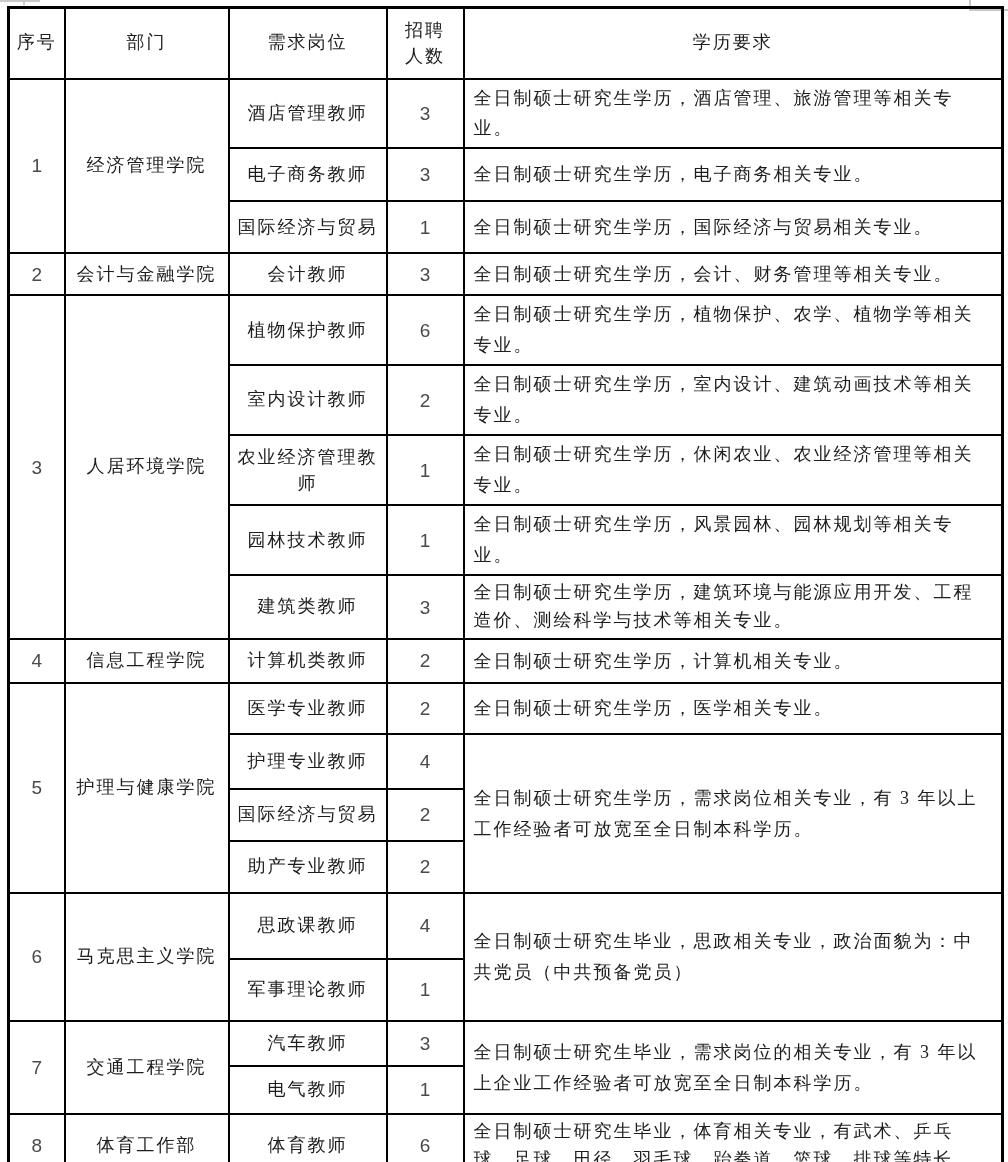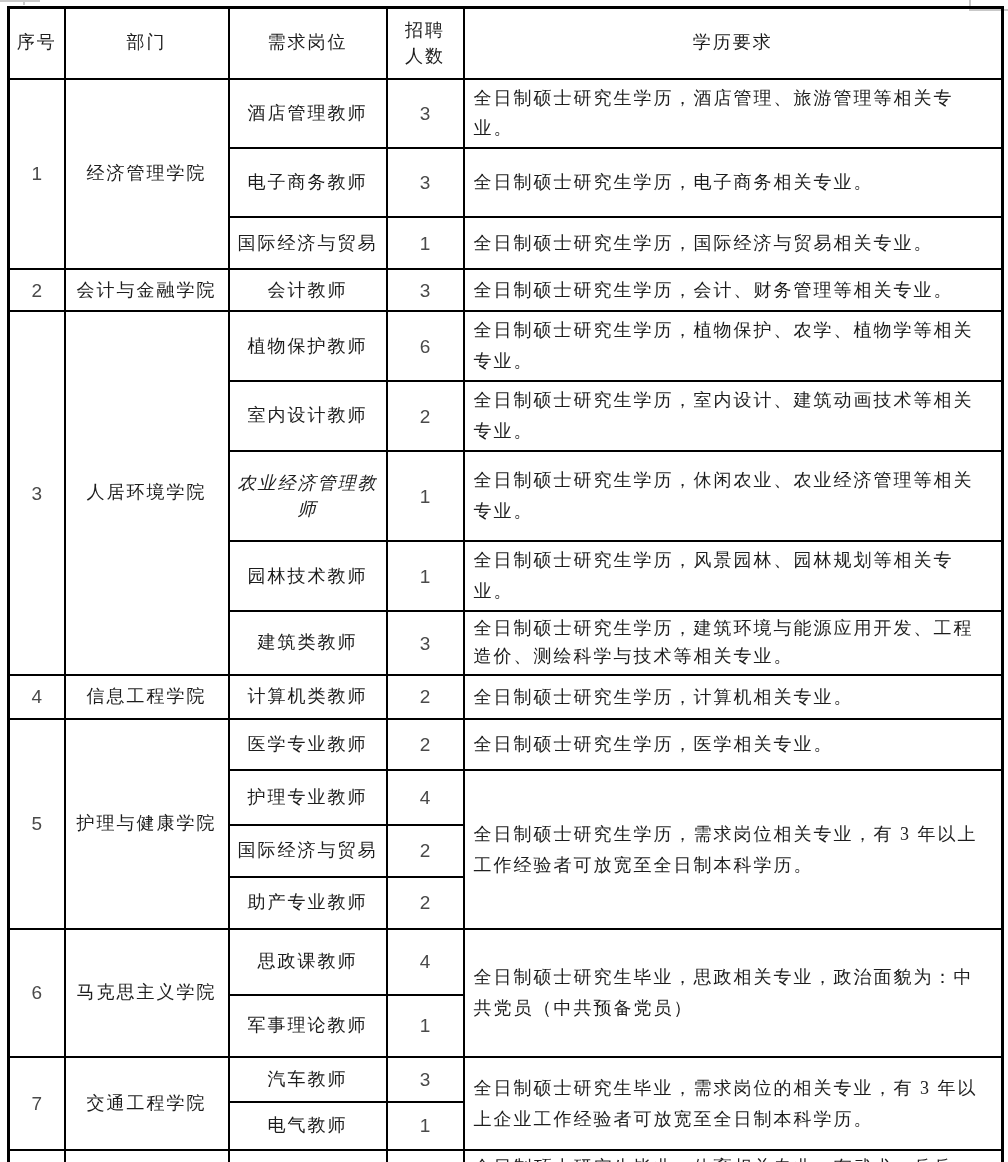--- a/index.html
+++ b/index.html
@@ -66,21 +66,21 @@
     <th>学历要求</th>
   </tr>
 
   <tr style="height:61px">
     <td class="num" rowspan="3">1</td>
     <td rowspan="3">经济管理学院</td>
     <td>酒店管理教师</td>
     <td class="num">3</td>
     <td class="req">全日制硕士研究生学历，酒店管理、旅游管理等相关专业。</td>
   </tr>
-  <tr style="height:69px">
+  <tr style="height:53px">
     <td>电子商务教师</td>
     <td class="num">3</td>
     <td class="req">全日制硕士研究生学历，电子商务相关专业。</td>
   </tr>
   <tr style="height:52px">
     <td>国际经济与贸易</td>
     <td class="num">1</td>
     <td class="req">全日制硕士研究生学历，国际经济与贸易相关专业。</td>
   </tr>
 
@@ -98,21 +98,21 @@
     <td>植物保护教师</td>
     <td class="num">6</td>
     <td class="req">全日制硕士研究生学历，植物保护、农学、植物学等相关专业。</td>
   </tr>
   <tr style="height:45px">
     <td>室内设计教师</td>
     <td class="num">2</td>
     <td class="req">全日制硕士研究生学历，室内设计、建筑动画技术等相关专业。</td>
   </tr>
   <tr style="height:57px">
-    <td style="line-height:1.45; padding:18px 4px;font-style:italic;">农业经济管理教师</td>
+    <td style="line-height:1.45; padding:8px 4px;">农业经济管理教师</td>
     <td class="num">1</td>
     <td class="req">全日制硕士研究生学历，休闲农业、农业经济管理等相关专业。</td>
   </tr>
   <tr style="height:47px">
     <td>园林技术教师</td>
     <td class="num">1</td>
     <td class="req">全日制硕士研究生学历，风景园林、园林规划等相关专业。</td>
   </tr>
   <tr style="height:56px">
     <td>建筑类教师</td>

